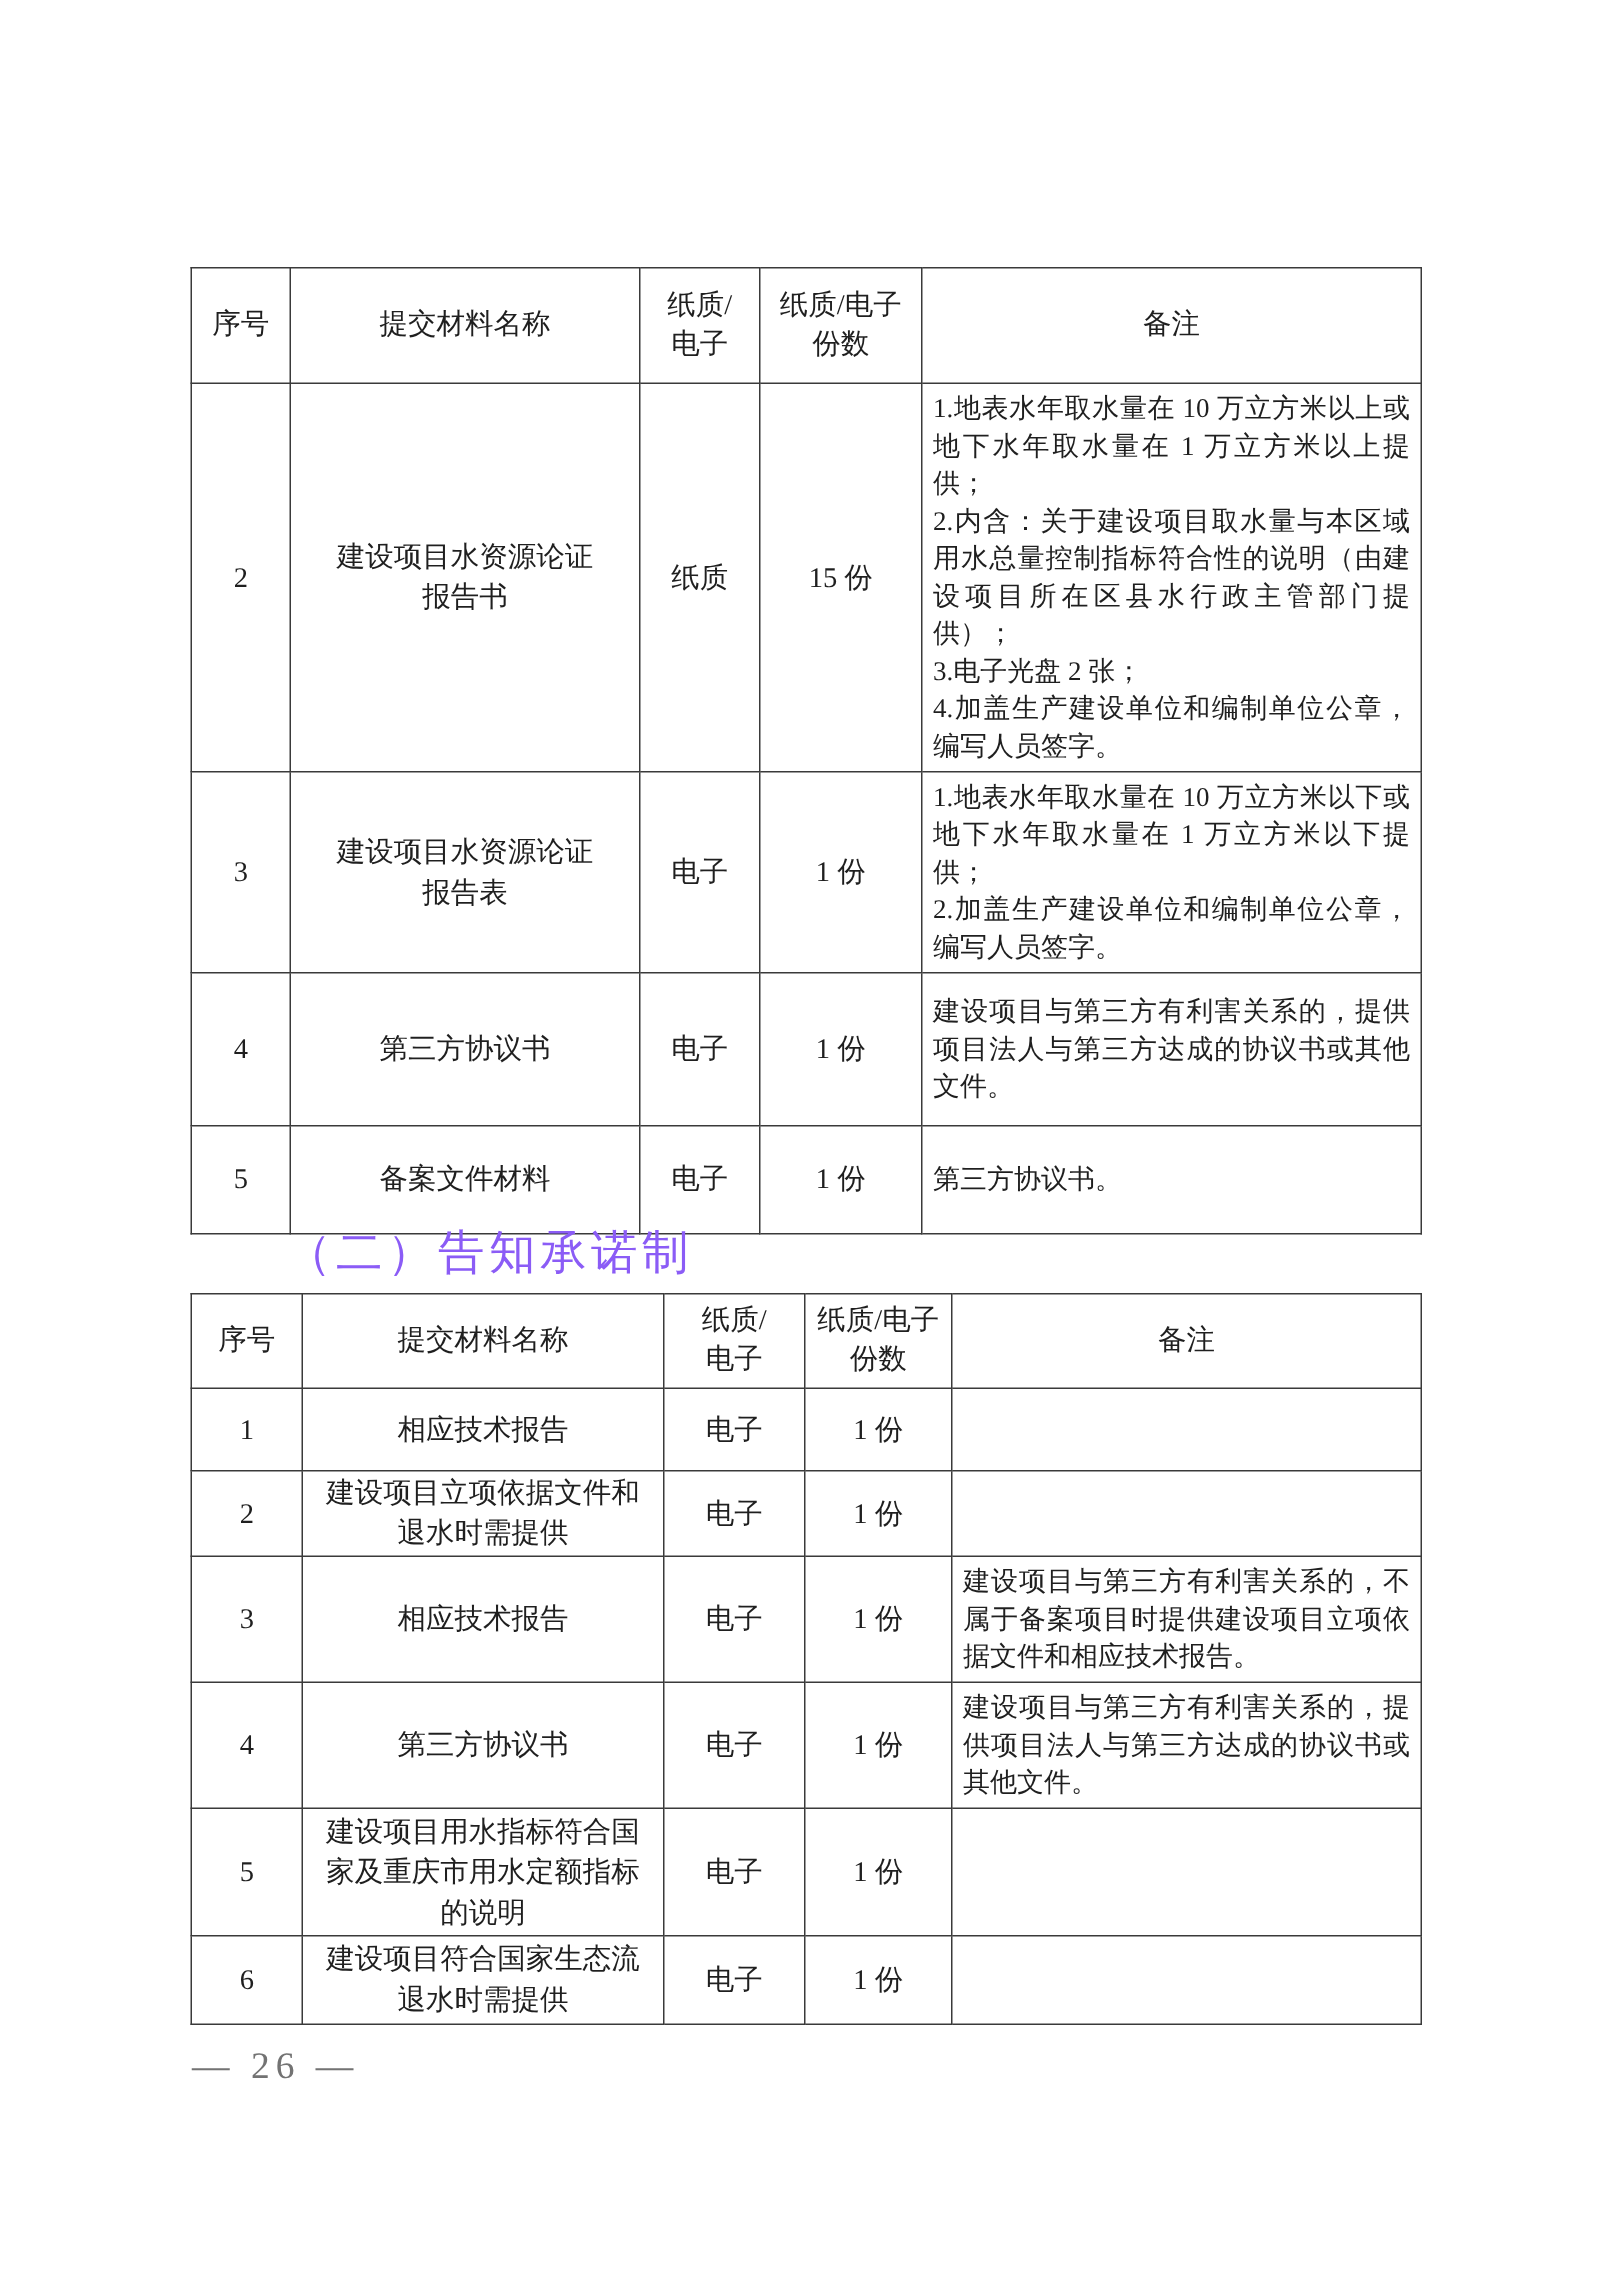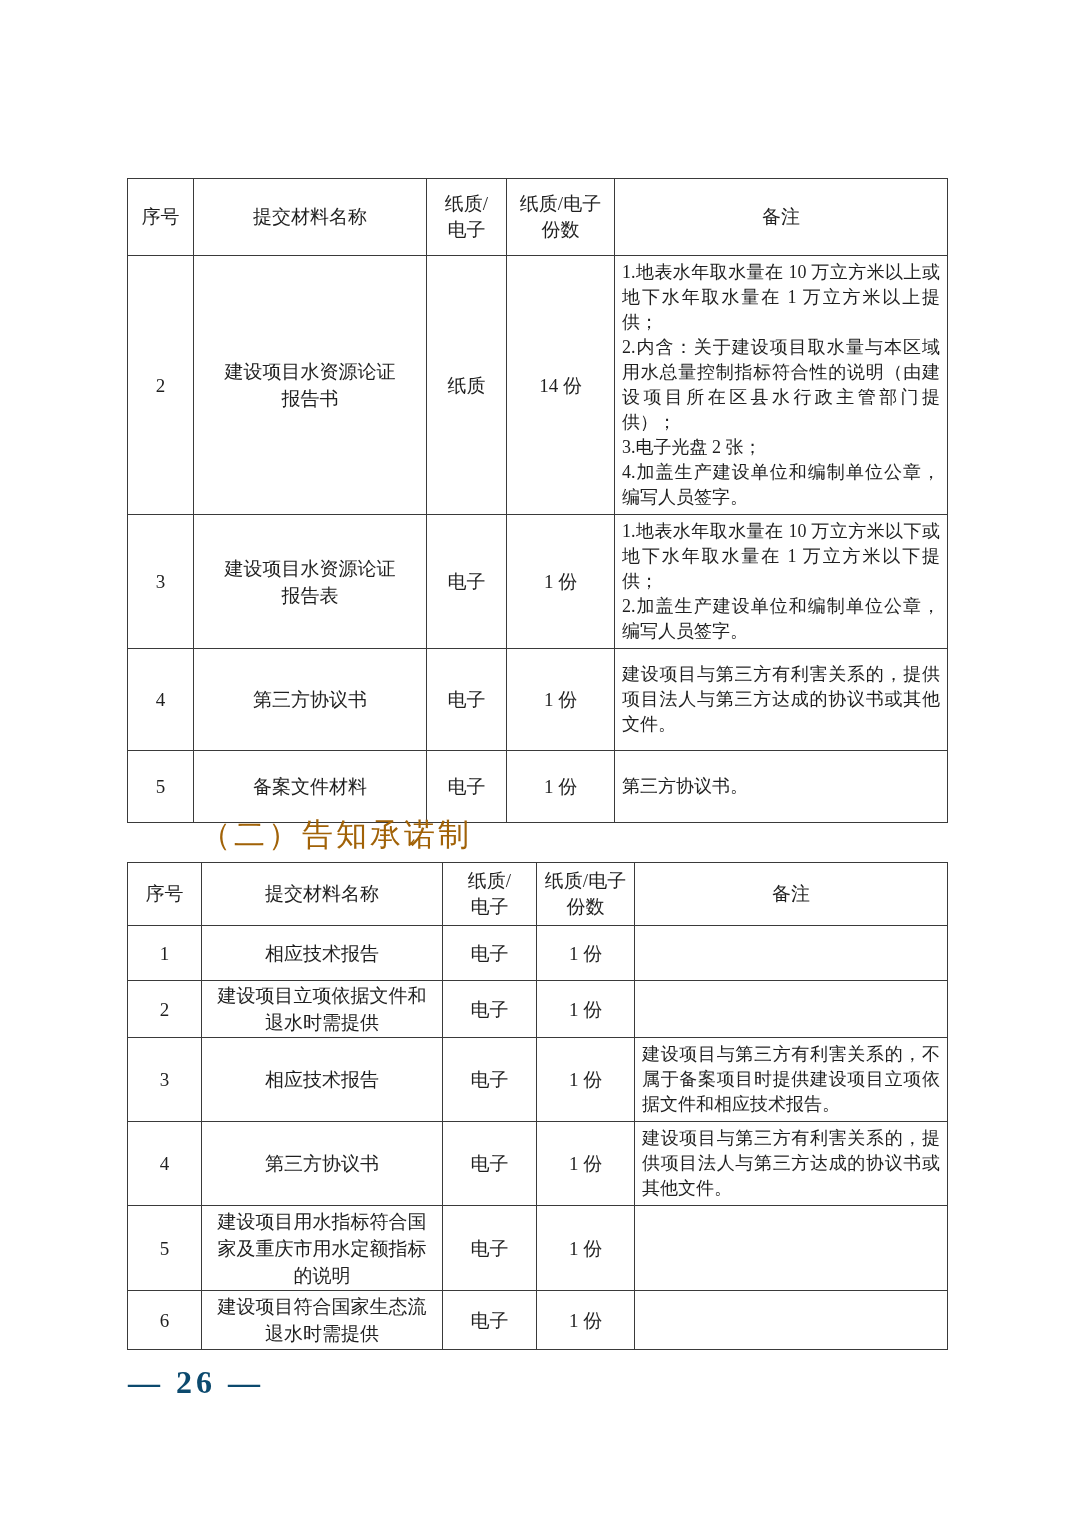--- a/index.html
+++ b/index.html
@@ -50,30 +50,28 @@
   .t2 tr:nth-child(4){height:80px;}
   .t2 tr:nth-child(5){height:81px;}
   .t2 tr:nth-child(6){height:85px;}
   .t2 tr:nth-child(7){height:59px;}
   .heading{
     position:absolute;
     left:190px;top:815px;
     font-size:31px;
     line-height:40px;
     letter-spacing:3px;
-    color:#a16207;
-    margin-left:10px;
+    color:#8b5cf6;
   }
   .pagenum{
     position:absolute;
     left:128px;top:1364px;
-    font-size:32px;
-    color:#0c4a6e;
+    font-size:25px;
+    color:#737373;
     letter-spacing:4px;
-    font-weight:bold;
   }
 </style>
 </head>
 <body>
 
 <div class="page">
 
   <table class="mat-table t1">
     <colgroup>
       <col style="width:66px">
@@ -90,21 +88,21 @@
 电子</td>
       <td class="hdr-cell">纸质/电子
 份数</td>
       <td class="hdr-cell">备注</td>
     </tr>
     <tr>
       <td class="center">2</td>
       <td class="center">建设项目水资源论证
 报告书</td>
       <td class="center">纸质</td>
-      <td class="center">14 份</td>
+      <td class="center">15 份</td>
       <td class="remark">1.地表水年取水量在 10 万立方米以上或地下水年取水量在 1 万立方米以上提供；
 2.内含：关于建设项目取水量与本区域用水总量控制指标符合性的说明（由建设项目所在区县水行政主管部门提供）；
 3.电子光盘 2 张；
 4.加盖生产建设单位和编制单位公章，编写人员签字。</td>
     </tr>
     <tr>
       <td class="center">3</td>
       <td class="center">建设项目水资源论证
 报告表</td>
       <td class="center">电子</td>

